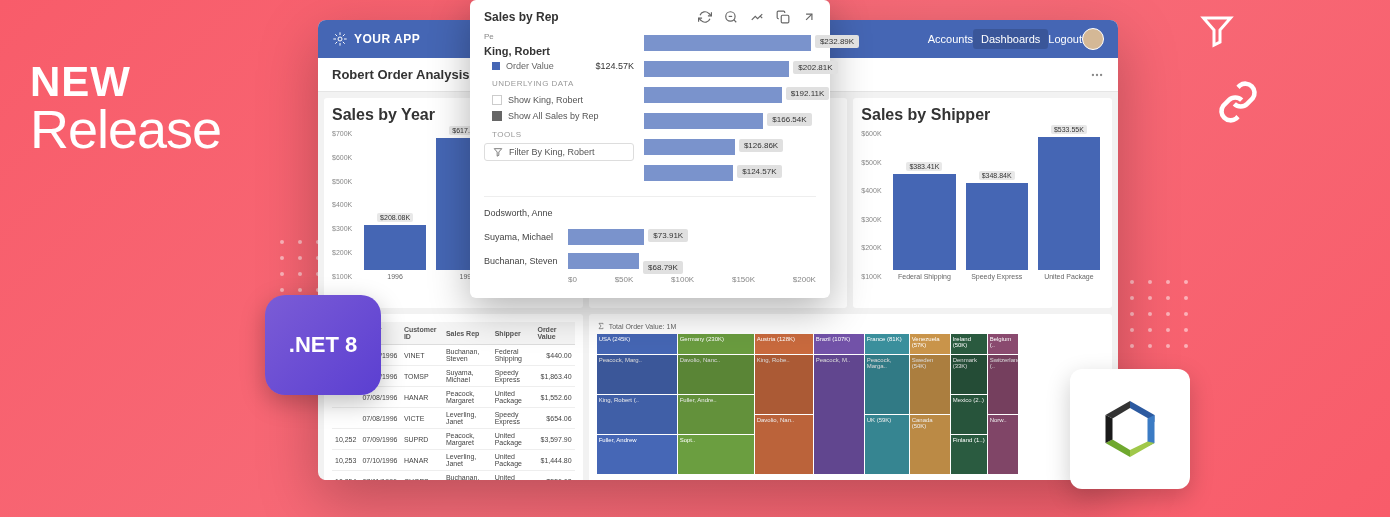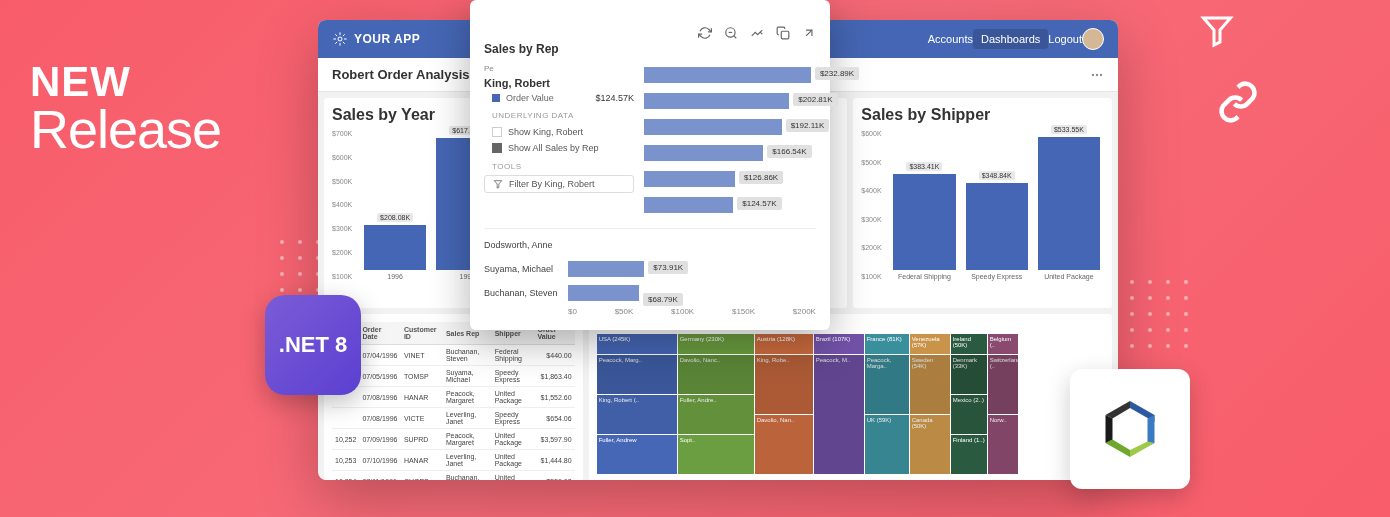--- a/index.html
+++ b/index.html
@@ -8,21 +8,21 @@
 .bg-dots { position: absolute; }
 .dot-grid { display: grid; grid-template-columns: repeat(6, 6px); gap: 12px; }
 .dot-grid span { width: 4px; height: 4px; background: rgba(255,255,255,0.5); border-radius: 50%; }
 .dg1 { top: 240px; left: 280px; }
 .dg2 { top: 280px; right: 200px; }
 
 .hero-text { position: absolute; left: 30px; top: 58px; color: #fff; }
 .hero-new { font-size: 42px; font-weight: 700; letter-spacing: 1px; }
 .hero-release { font-size: 54px; font-weight: 300; letter-spacing: -1px; margin-top: -8px; }
 
-.net8-badge { position: absolute; left: 265px; top: 295px; width: 96px; height: 100px; background: linear-gradient(135deg, #7b5cd6 0%, #5b3fd1 100%); border-radius: 20px; display: flex; align-items: center; justify-content: center; color: #fff; font-size: 22px; font-weight: 600; box-shadow: 0 8px 24px rgba(0,0,0,0.25); z-index: 20; }
+.net8-badge { position: absolute; left: 265px; top: 295px; width: 116px; height: 100px; background: linear-gradient(135deg, #7b5cd6 0%, #5b3fd1 100%); border-radius: 20px; display: flex; align-items: center; justify-content: center; color: #fff; font-size: 22px; font-weight: 600; box-shadow: 0 8px 24px rgba(0,0,0,0.25); z-index: 20; }
 
 .deco-icon { position: absolute; z-index: 25; }
 .funnel-deco { top: 12px; right: 155px; }
 .link-deco { top: 80px; right: 130px; }
 
 .app-window { position: absolute; left: 318px; top: 20px; width: 800px; height: 460px; background: #f2f2f2; border-radius: 8px; box-shadow: 0 20px 60px rgba(0,0,0,0.25); overflow: hidden; z-index: 10; }
 .app-header { height: 38px; background: #4566b4; display: flex; align-items: center; padding: 0 14px; color: #fff; }
 .app-logo { display: flex; align-items: center; gap: 6px; font-size: 12px; font-weight: 600; letter-spacing: 0.5px; }
 .app-nav { margin-left: auto; display: flex; align-items: center; font-size: 11px; }
 .app-nav span { cursor: pointer; }
@@ -61,21 +61,21 @@
 .tbl th { background: #f5f5f5; padding: 4px 3px; text-align: left; color: #555; font-weight: 600; border-bottom: 1px solid #ddd; }
 .tbl td { padding: 3px; border-bottom: 1px solid #eee; color: #444; }
 .tbl td:last-child { text-align: right; }
 
 .treemap { display: flex; height: 140px; gap: 1px; margin-top: 4px; }
 .tm-col { display: flex; flex-direction: column; gap: 1px; }
 .tm-cell { color: #fff; font-size: 6px; padding: 2px; overflow: hidden; position: relative; }
 
 .popup { position: absolute; left: 470px; top: 0; width: 360px; background: #fff; border-radius: 6px; box-shadow: 0 12px 40px rgba(0,0,0,0.3); z-index: 30; padding: 10px 14px 14px; }
 .popup-header { display: flex; align-items: center; margin-bottom: 8px; }
-.popup-title { font-size: 12px; font-weight: 600; color: #333; margin-top: 32px; }
+.popup-title { font-size: 12px; font-weight: 600; color: #333; }
 .popup-icons { margin-left: auto; display: flex; gap: 12px; }
 .popup-icons svg { cursor: pointer; }
 
 .popup-sub { font-size: 11px; font-weight: 600; color: #333; margin-bottom: 4px; }
 .legend-row { display: flex; align-items: center; gap: 6px; font-size: 9px; color: #666; margin-bottom: 8px; padding-left: 8px; }
 .legend-sq { width: 8px; height: 8px; background: #4566b4; }
 .legend-val { margin-left: auto; color: #333; }
 
 .section-label { font-size: 8px; color: #999; letter-spacing: 0.5px; margin: 6px 0 4px; padding-left: 8px; }
 .menu-item { display: flex; align-items: center; gap: 6px; font-size: 9px; color: #555; padding: 3px 8px; }

